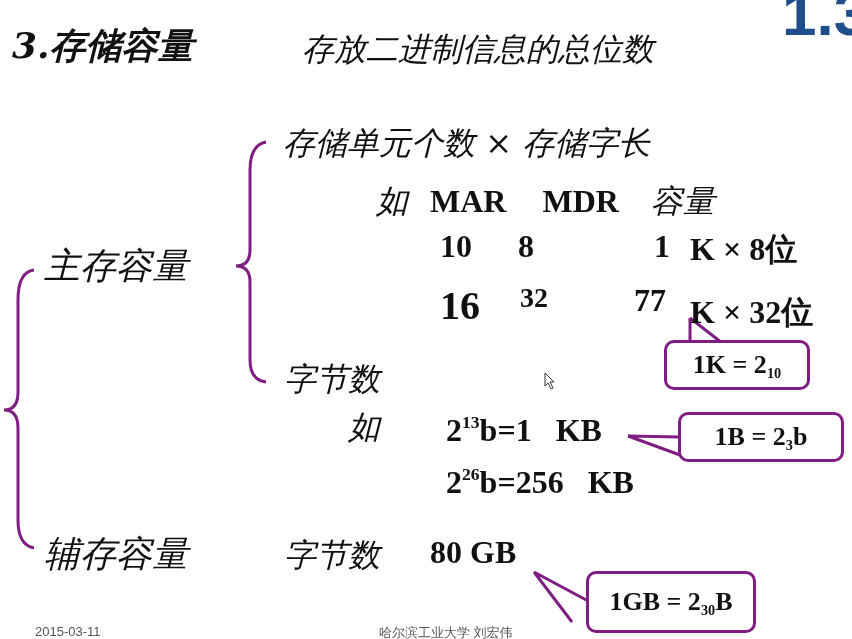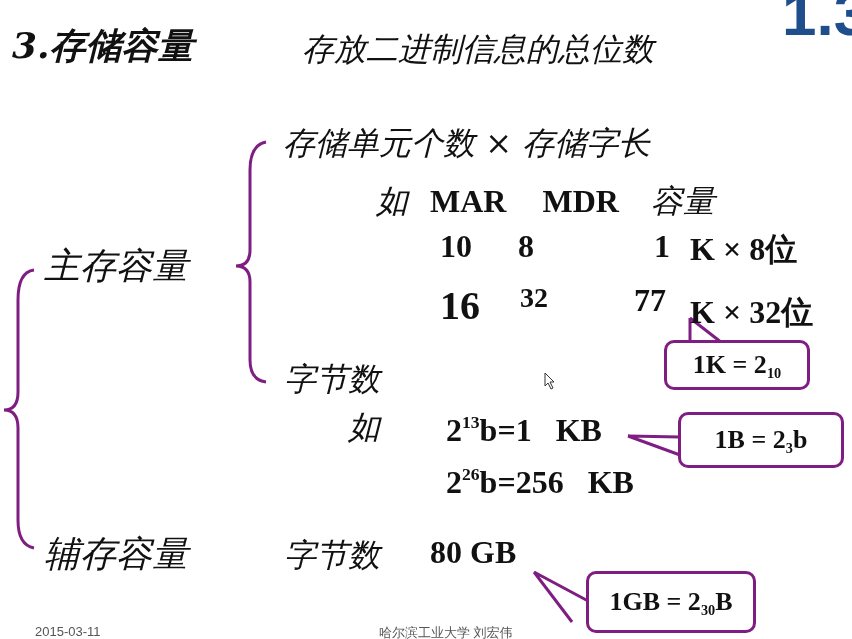--- a/index.html
+++ b/index.html
@@ -65,21 +65,21 @@
 <div class="abs cn" style="left:284px; top:358px; font-size:32px;">字节数</div>
 <div class="abs cn" style="left:348px; top:406px; font-size:32px;">如</div>
 
 <div class="abs b" style="left:446px; top:412px; font-size:32px;">
   <span>2</span><sup>13</sup><span style="white-space:pre">b=1   KB</span>
 </div>
 <div class="abs b" style="left:446px; top:464px; font-size:32px;">
   <span>2</span><sup>26</sup><span style="white-space:pre">b=256   KB</span>
 </div>
 
-<div class="box" style="left:678px; top:412px; width:166px; height:56px; font-size:26px;">
+<div class="box" style="left:678px; top:412px; width:166px; height:50px; font-size:26px;">
   <span class="b">1B = 2</span>
     <sup class="b">3</sup>
     <span class="b">b</span>
 </div>
 
 <div class="abs cn" style="left:44px; top:530px; font-size:36px;">辅存容量</div>
 <div class="abs cn" style="left:284px; top:534px; font-size:32px;">字节数</div>
 <div class="abs b" style="left:430px; top:534px; font-size:32px;">80 GB</div>
 
 <div class="box" style="left:586px; top:571px; width:170px; height:62px; font-size:26px;font-weight:bold;">

